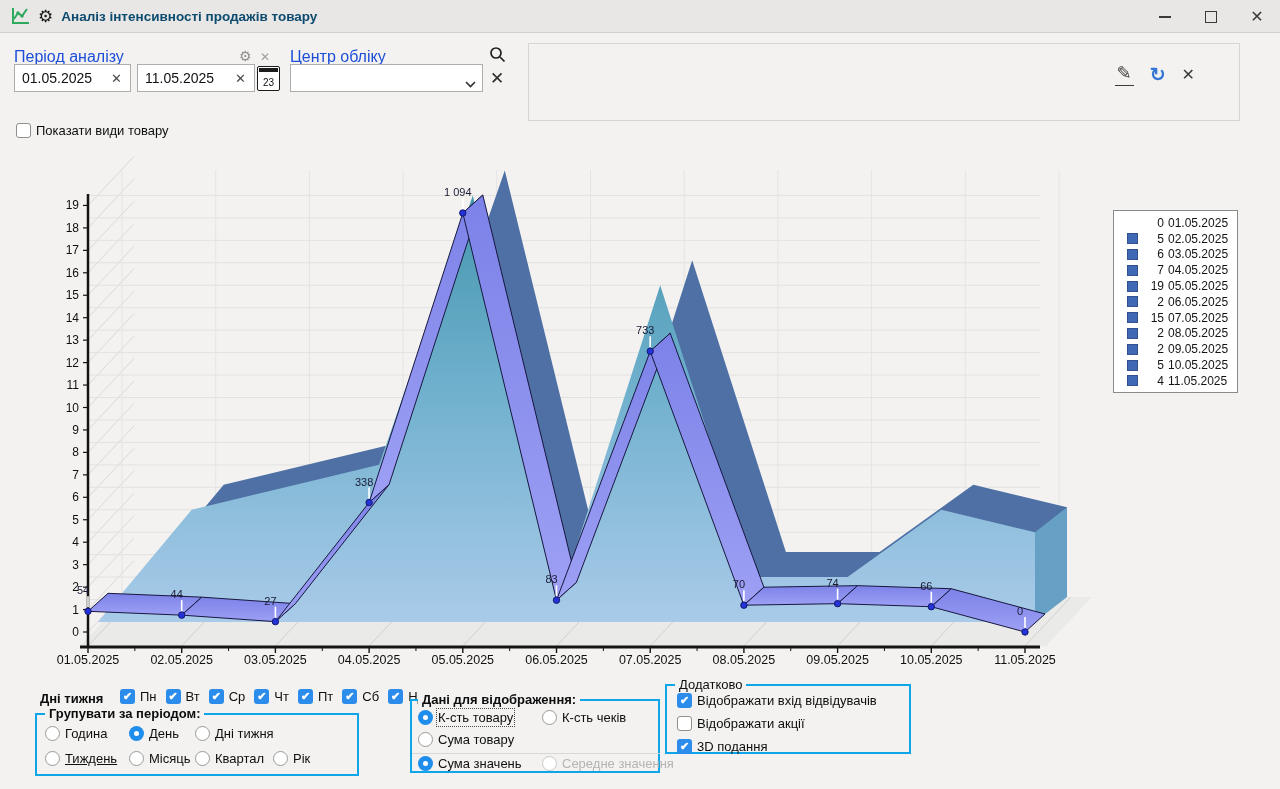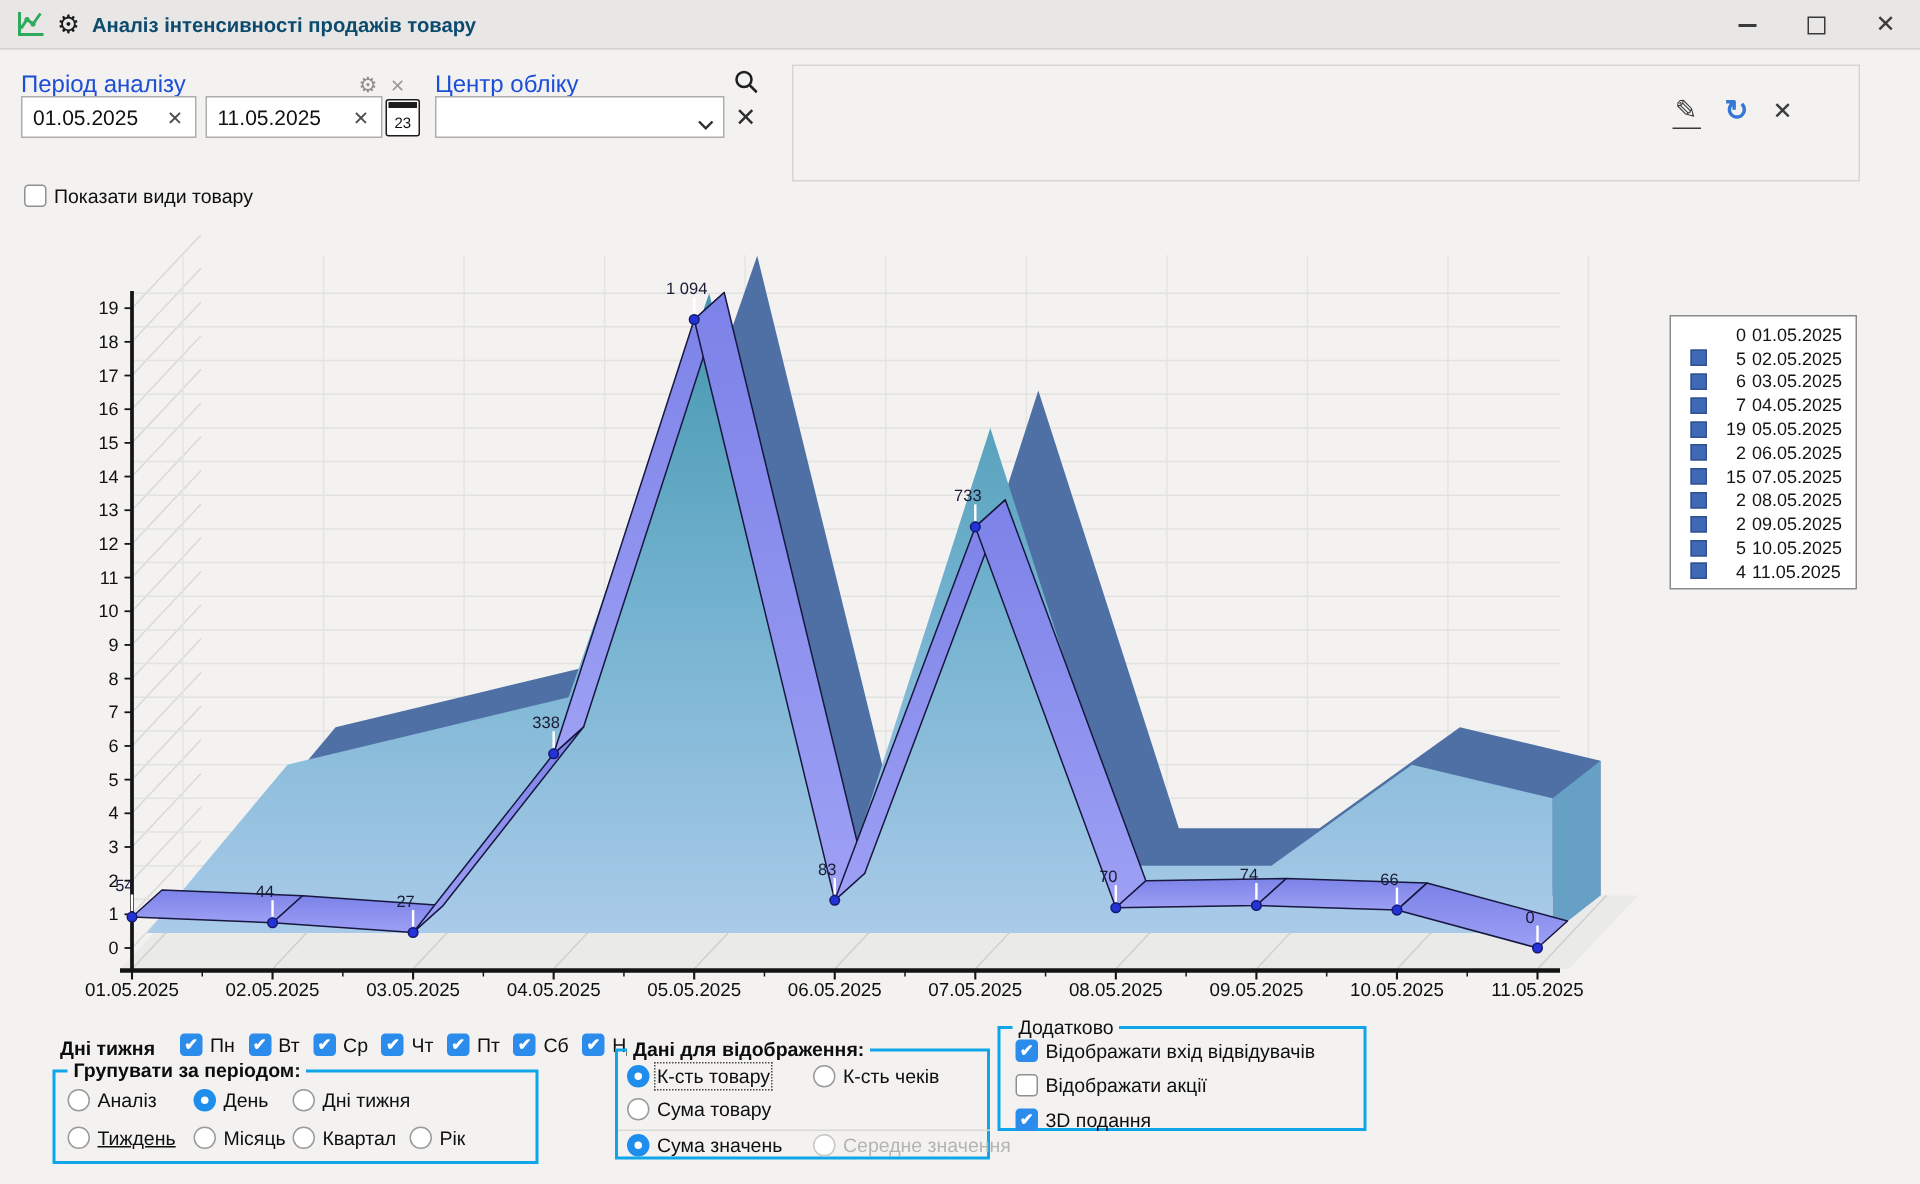--- a/index.html
+++ b/index.html
@@ -433,21 +433,21 @@
         <span class="cb on">✔</span>
         <span>Нд</span>
       </div>
     </div>
 
   <div class="gbox" style="left:35px; top:713px; width:324px; height:63px;">
     <span class="gtitle bold-lbl">Групувати за періодом:</span>
     <div class="grp-row" id="group-row-0" style="left:8px; top:11px;">
         <div class="ctl" style="width: 84px;">
           <span class="rd"></span>
-          <span>Аналіз</span>
+          <span>Година</span>
         </div>
         <div class="ctl" style="width: 66px;">
           <span class="rd on"></span>
           <span>День</span>
         </div>
         <div class="ctl">
           <span class="rd"></span>
           <span>Дні тижня</span>
         </div>
       </div>

